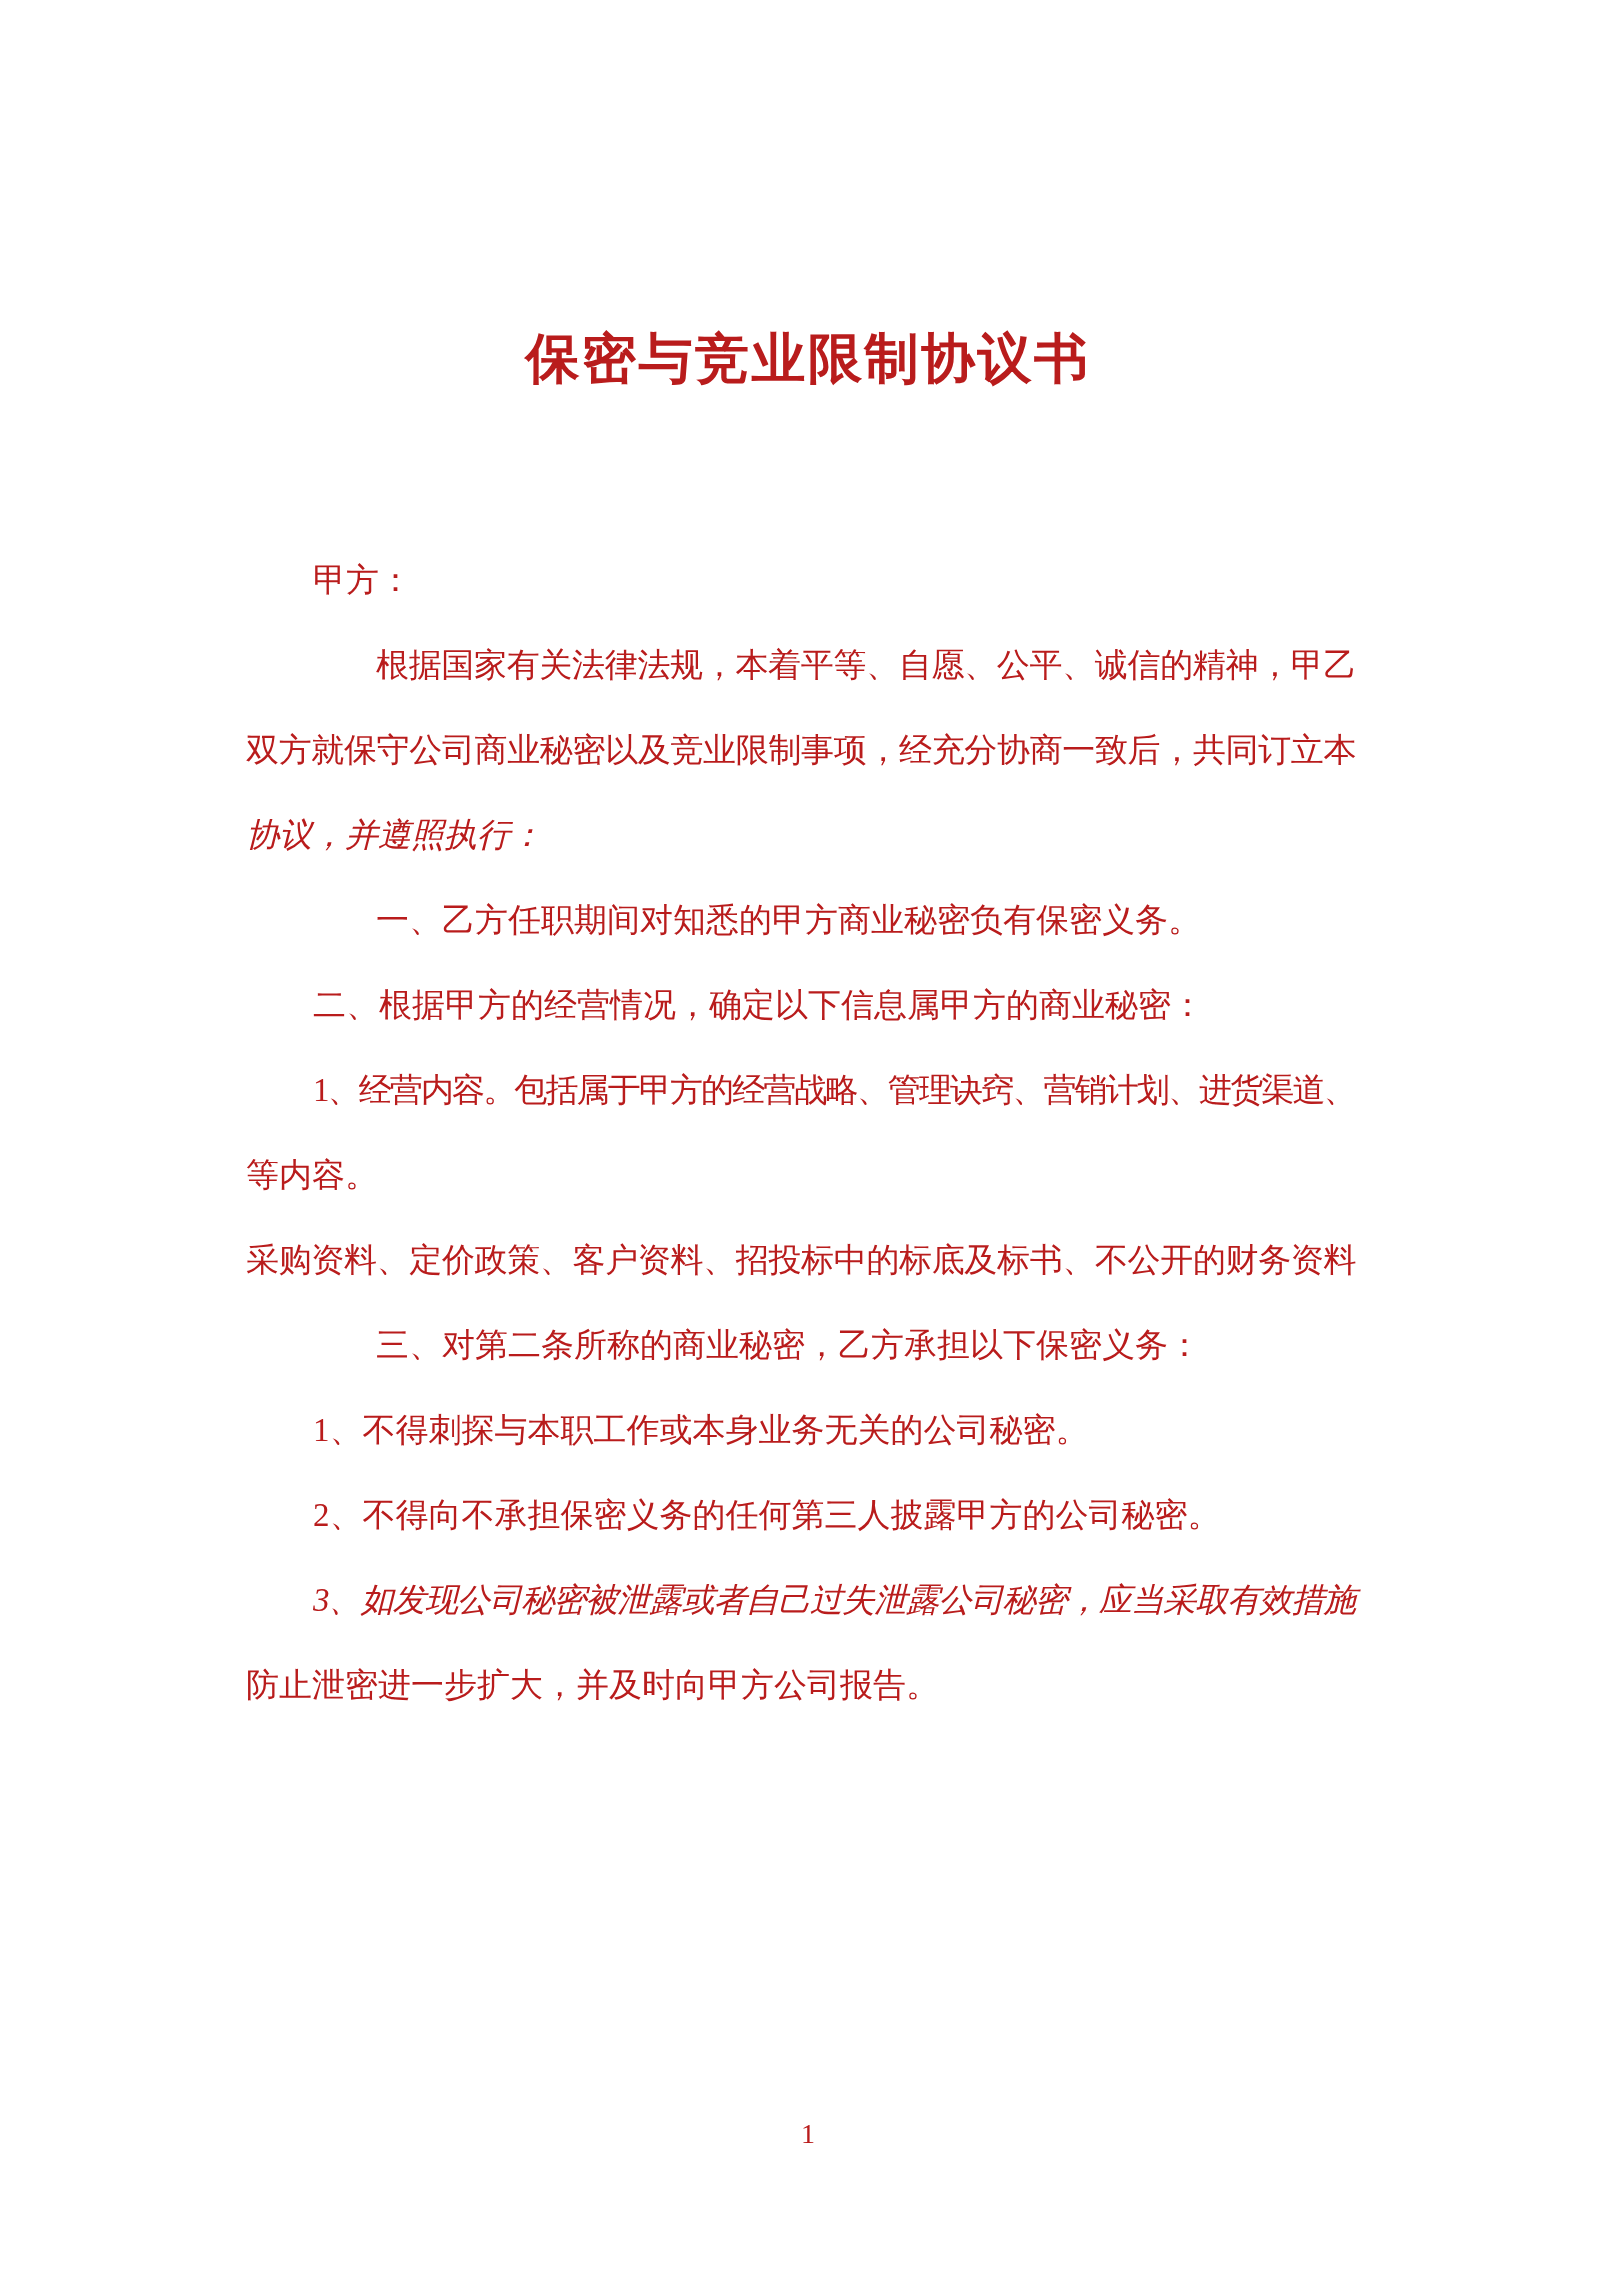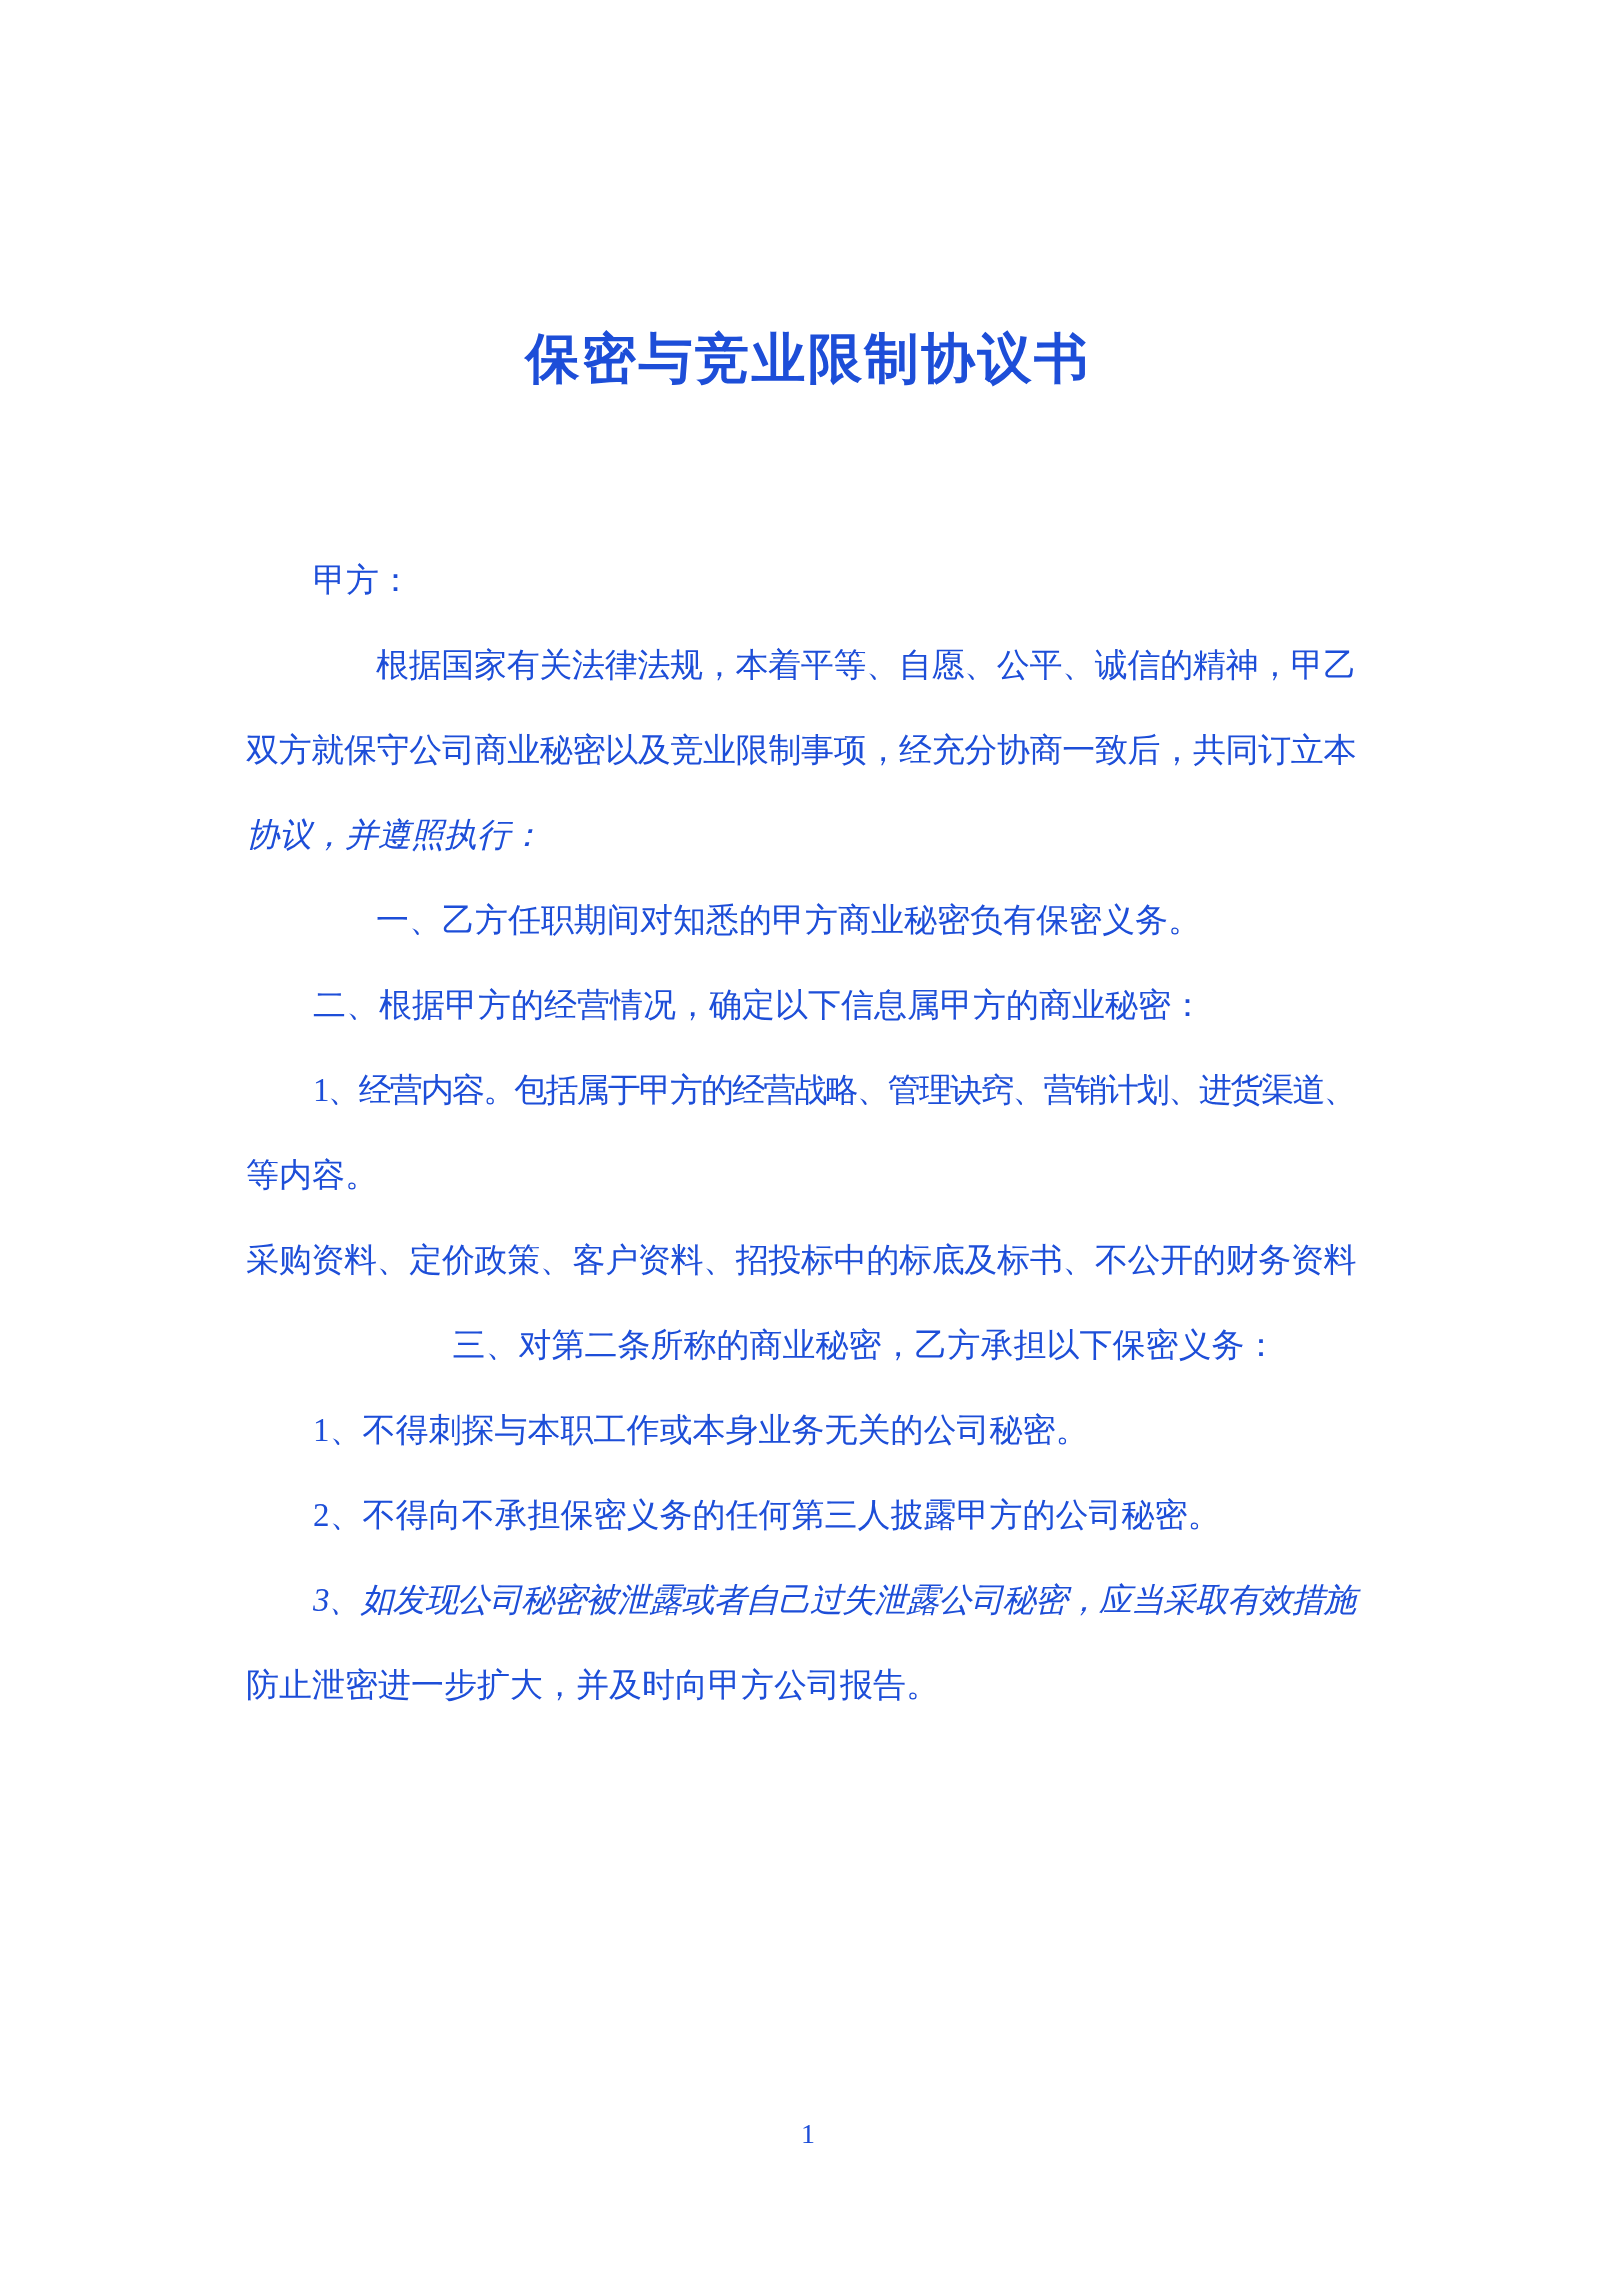--- a/index.html
+++ b/index.html
@@ -48,34 +48,34 @@
     left: 0;
     width: 100%;
     text-align: center;
     font-size: 28px;
     line-height: 34px;
   }
 </style>
 </head>
 <body>
 
-<div class="page" style="background: rgb(255, 255, 255); color: #1d4ed8;">
+<div class="page" style="background: rgb(255, 255, 255); color: #b91c1c;">
   <h1 class="doc-title">保密与竞业限制协议书</h1>
 
   <div class="body-text" id="body-lines">
       <div class="tline" style="padding-left: 67px;">甲方：</div>
       <div class="tline stretch" style="padding-left: 130px;">根据国家有关法律法规，本着平等、自愿、公平、诚信的精神，甲乙</div>
       <div class="tline stretch" style="padding-left: 0px;">双方就保守公司商业秘密以及竞业限制事项，经充分协商一致后，共同订立本</div>
       <div class="tline" style="padding-left: 0px; font-style: italic;">协议，并遵照执行：</div>
       <div class="tline" style="padding-left: 130px;">一、乙方任职期间对知悉的甲方商业秘密负有保密义务。</div>
       <div class="tline" style="padding-left: 67px;">二、根据甲方的经营情况，确定以下信息属甲方的商业秘密：</div>
       <div class="tline stretch" style="padding-left: 67px;">1、经营内容。包括属于甲方的经营战略、管理诀窍、营销计划、进货渠道、</div>
       <div class="tline" style="padding-left: 0px;">等内容。</div>
       <div class="tline stretch" style="padding-left: 0px;">采购资料、定价政策、客户资料、招投标中的标底及标书、不公开的财务资料</div>
-      <div class="tline" style="padding-left: 130px; text-align: center;">三、对第二条所称的商业秘密，乙方承担以下保密义务：</div>
+      <div class="tline" style="padding-left: 130px;">三、对第二条所称的商业秘密，乙方承担以下保密义务：</div>
       <div class="tline" style="padding-left: 67px;">1、不得刺探与本职工作或本身业务无关的公司秘密。</div>
       <div class="tline" style="padding-left: 67px;">2、不得向不承担保密义务的任何第三人披露甲方的公司秘密。</div>
       <div class="tline stretch" style="padding-left: 67px; font-style: italic;">3、如发现公司秘密被泄露或者自己过失泄露公司秘密，应当采取有效措施</div>
       <div class="tline" style="padding-left: 0px;">防止泄密进一步扩大，并及时向甲方公司报告。</div>
     </div>
 
   <div class="page-number">1</div>
 </div>
 
 

